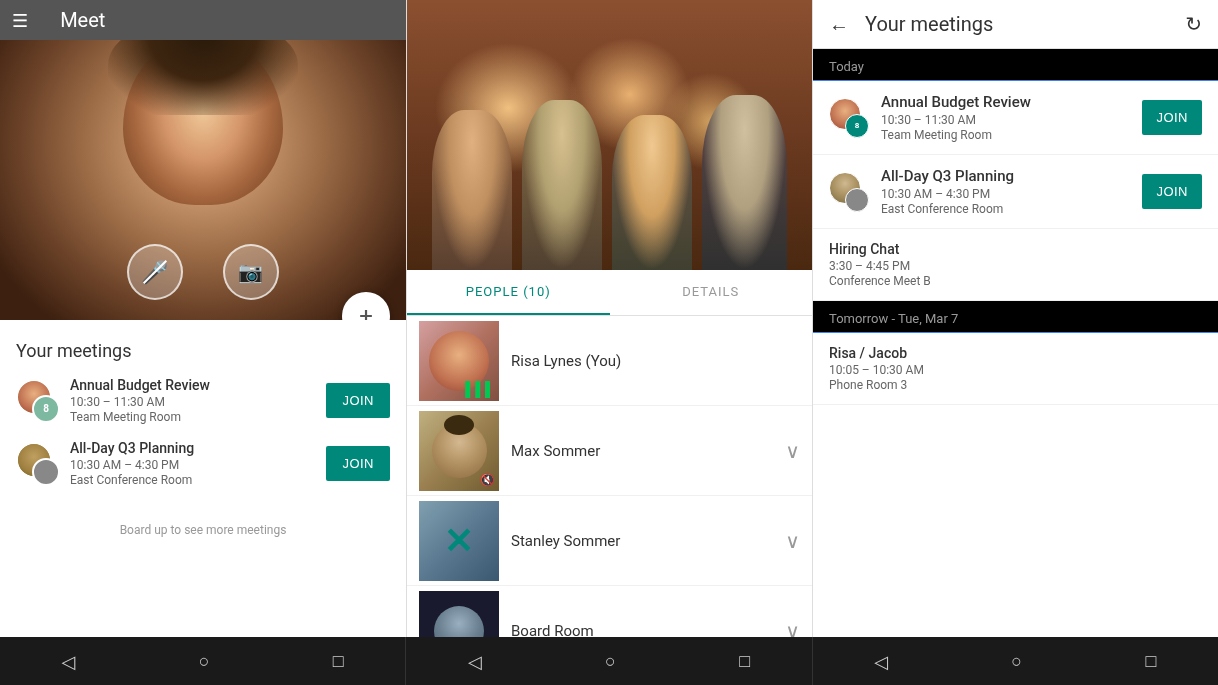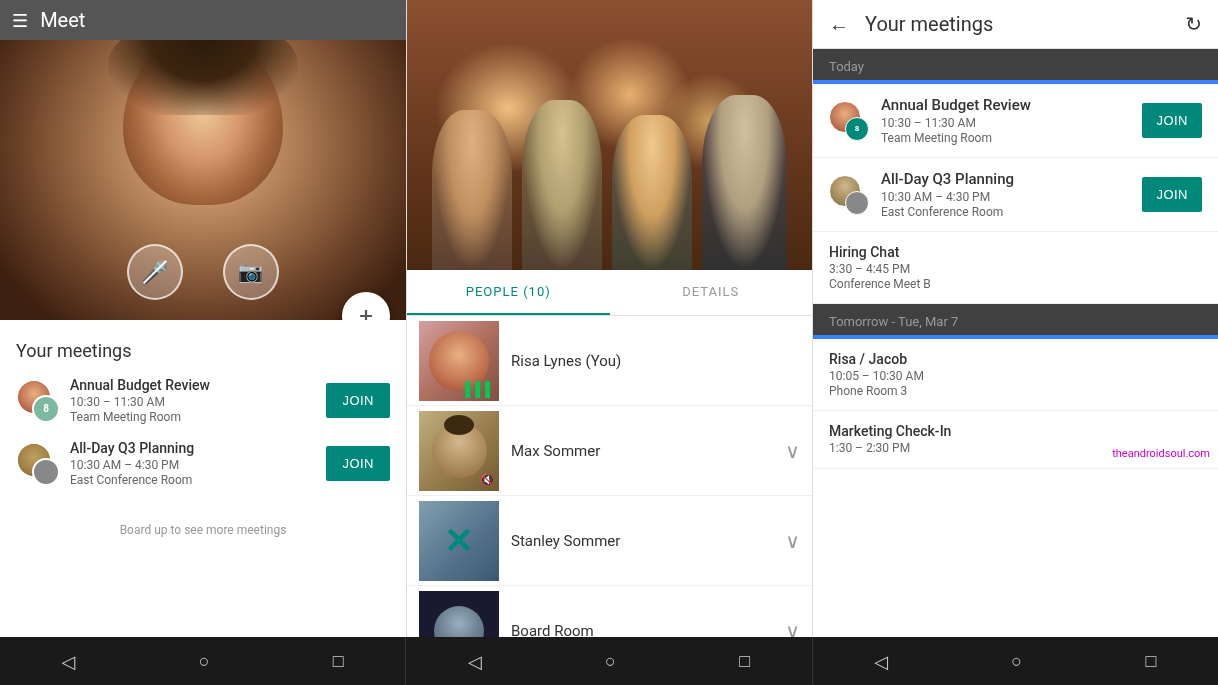--- a/index.html
+++ b/index.html
@@ -45,20 +45,21 @@
     .hamburger-icon {
       color: #fff;
       font-size: 18px;
       cursor: pointer;
     }
 
     .app-title {
       color: #fff;
       font-size: 20px;
       font-weight: 400;
+      margin-left: 20px;
     }
 
     .left-photo {
       width: 100%;
       height: 320px;
       background: linear-gradient(135deg, #c9a882 0%, #8b6a4a 30%, #5c3d2a 60%, #3a2318 100%);
       position: relative;
       overflow: hidden;
     }
 
@@ -373,22 +374,22 @@
 
     .right-meetings-list {
       flex: 1;
       overflow-y: auto;
     }
 
     .day-header {
       padding: 10px 16px 6px;
       font-size: 13px;
       color: #999;
-      background: #404040;
-      border-bottom: 4px solid #3b82f6;
+      background: #000000;
+      border-bottom: 1px solid #3b82f6;
     }
 
     .right-meeting-item {
       display: flex;
       align-items: center;
       padding: 12px 16px;
       border-bottom: 1px solid #f0f0f0;
       gap: 12px;
     }
 
@@ -673,25 +674,20 @@
       </div>
 
       <div class="day-header">Tomorrow - Tue, Mar 7</div>
 
       <div class="right-meeting-simple">
         <div class="right-meeting-name">Risa / Jacob</div>
         <div class="right-meeting-time">10:05 – 10:30 AM</div>
         <div class="right-meeting-room">Phone Room 3</div>
       </div>
 
-      <div class="right-meeting-simple" style="position:relative;">
-        <div class="right-meeting-name">Marketing Check-In</div>
-        <div class="right-meeting-time">1:30 – 2:30 PM</div>
-        <span style="position:absolute;bottom:8px;right:8px;color:#cc00cc;font-size:11px;">theandroidsoul.com</span>
-      </div>
 
     </div>
   </div>
 
 </div>
 
 <div class="bottom-row">
   <div class="bottom-nav">
     <span class="nav-icon">◁</span>
     <span class="nav-icon">○</span>

